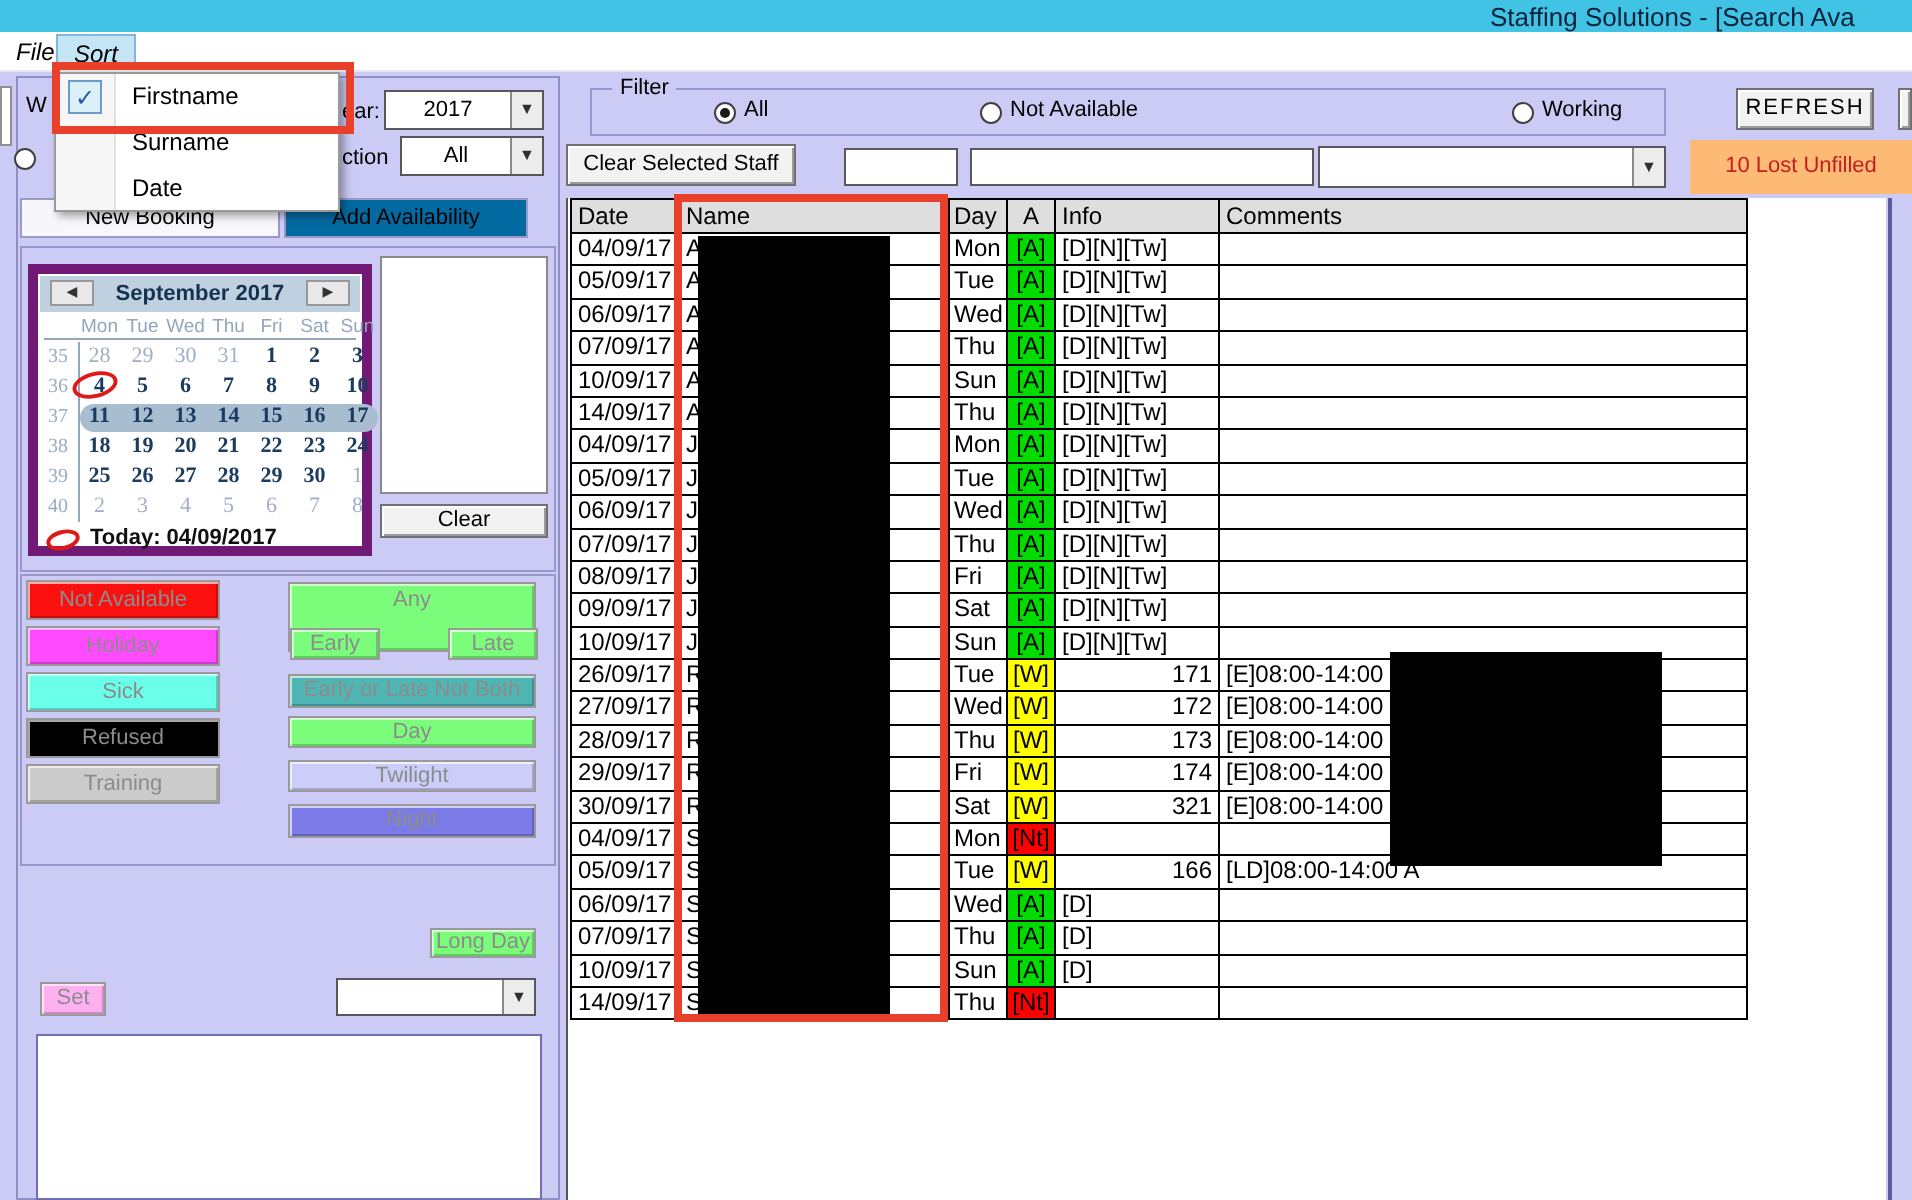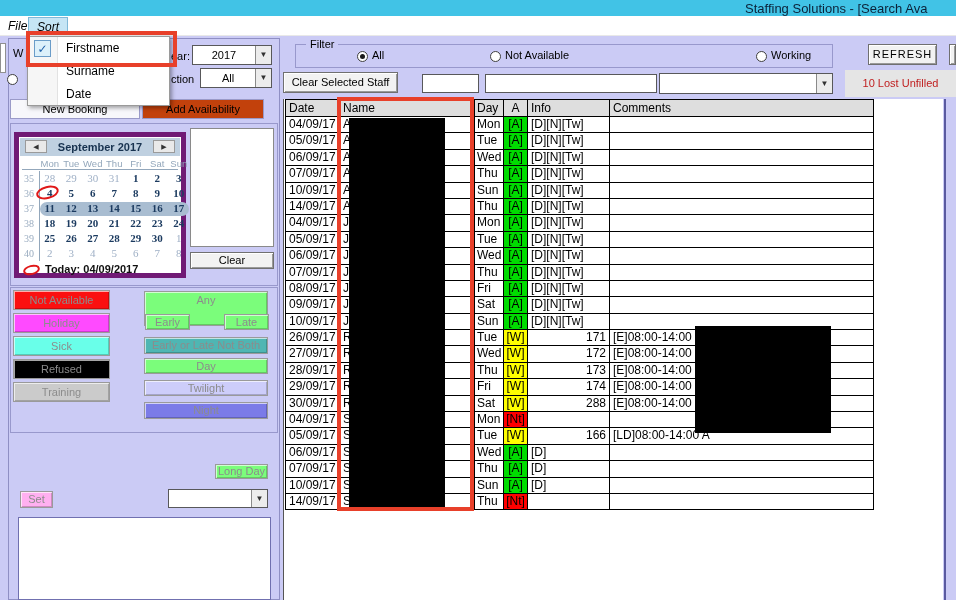--- a/index.html
+++ b/index.html
@@ -35,21 +35,21 @@
   #leftpanel { left:8px; top:38px; width:272px; height:562px; border:1px solid #8f8fc4; }
   #sliver { left:0; top:43px; width:6px; height:30px; background:#fff; border:1px solid #909090; }
   .lbl { position:absolute; font-size:11px; }
   .radio { position:absolute; width:11px; height:11px; border-radius:50%; border:1px solid #404040; background:#fff; }
   .radio.sel::after { content:""; position:absolute; left:2px; top:2px; width:5px; height:5px; border-radius:50%; background:#1a1a1a; }
   .combo { position:absolute; background:#fff; border:1px solid #58585a; }
   .combo .val { display:block; text-align:center; line-height:18px; font-size:11px; padding-right:16px; }
   .combo .arr { position:absolute; right:0; top:0; bottom:0; width:16px; background:#ececec; border-left:1px solid #8a8a8a; color:#303030; font-size:8px; text-align:center; line-height:18px; }
   .flatbtn { position:absolute; border:1px solid #9a9ac8; text-align:center; font-size:11px; }
   #btn-newbooking { left:10px; top:99px; width:130px; height:20px; line-height:18px; background:#f7f7fb; }
-  #btn-addavail { left:142px; top:99px; width:122px; height:20px; line-height:18px; background:#c2410c; }
+  #btn-addavail { left:142px; top:99px; width:122px; height:20px; line-height:18px; background:#0369a1; }
 
   .groupbox { position:absolute; border:1px solid #9898cc; }
   #gb-cal { left:10px; top:123px; width:268px; height:163px; }
   #gb-btns { left:10px; top:287px; width:268px; height:146px; }
 
   
   #calendar { left:14px; top:132px; width:172px; height:146px; background:#fff; border:5px solid #701a75; z-index:5; }
   #calhead { position:absolute; left:1px; top:1px; right:1px; height:18px; background:#bfd0e0; text-align:center; font-weight:bold; font-size:11px; color:#17324f; line-height:18px; }
   .calarr { position:absolute; top:2px; width:22px; height:13px; background:#e9e9e9; border:1px solid #9a9a9a; font-size:7px; line-height:11px; color:#333; text-align:center; font-weight:normal; }
   #cal-prev { left:5px; } #cal-next { right:5px; }
@@ -98,21 +98,21 @@
   #gb-filter { left:295px; top:44px; width:538px; height:24px; border:1px solid #9898cc; }
   #filterlegend { left:306px; top:38px; background:#cbcbf5; padding:0 4px; font-size:11px; }
   .flabel { position:absolute; top:49px; font-size:11px; }
 
   
   .sunken { position:absolute; background:#fff; border:1px solid #58585a; }
   #input1 { left:422px; top:74px; width:57px; height:19px; }
   #input2 { left:485px; top:74px; width:172px; height:19px; }
   #combo-staff { left:659px; top:73px; width:174px; height:21px; }
   #combo-staff .arr { line-height:19px; }
-  #pinkbanner { left:845px; top:70px; width:111px; height:27px; background:#e5e5e5; color:#c02020; font-size:11px; text-align:center; line-height:27px; }
+  #pinkbanner { left:845px; top:70px; width:111px; height:27px; background:#fdba74; color:#c02020; font-size:11px; text-align:center; line-height:27px; }
 
   
   #tablearea { left:283px; top:99px; width:660px; height:501px; background:#fff; border-left:1px solid #555; }
   #rightstrip { left:944px; top:99px; width:12px; height:501px; background:#cbcbf5; border-left:2px solid #5a5aa0; }
   #grid { left:285px; top:99px; width:589px; border-left:1px solid #000; border-top:1px solid #000; z-index:10; }
   .grow, #grid-header { display:flex; background:#fff; }
   #grid-header { height:17px; background:#dedede; }
   #grid-header .gc { border-right:1px solid #000; border-bottom:1px solid #000; font-size:12px; line-height:16px; padding-left:3px; overflow:hidden; white-space:nowrap; }
   .grow { height:16.4px; }
   .grow .gc { border-right:1px solid #000; border-bottom:1px solid #000; font-size:12px; line-height:15px; padding-left:3px; overflow:hidden; white-space:nowrap; }
@@ -366,21 +366,21 @@
         <span class="gc c2">Fri</span>
         <span class="gc c3" style="background: rgb(255, 255, 0);">[W]</span>
         <span class="gc c4 num">174</span>
         <span class="gc c5">[E]08:00-14:00 Ma</span>
       </div>
       <div class="grow">
         <span class="gc c0">30/09/17</span>
         <span class="gc c1">Ri</span>
         <span class="gc c2">Sat</span>
         <span class="gc c3" style="background: rgb(255, 255, 0);">[W]</span>
-        <span class="gc c4 num">288</span>
+        <span class="gc c4 num">321</span>
         <span class="gc c5">[E]08:00-14:00 Ma</span>
       </div>
       <div class="grow">
         <span class="gc c0">04/09/17</span>
         <span class="gc c1">Se</span>
         <span class="gc c2">Mon</span>
         <span class="gc c3" style="background: rgb(255, 0, 0);">[Nt]</span>
         <span class="gc c4"></span>
         <span class="gc c5"></span>
       </div>

